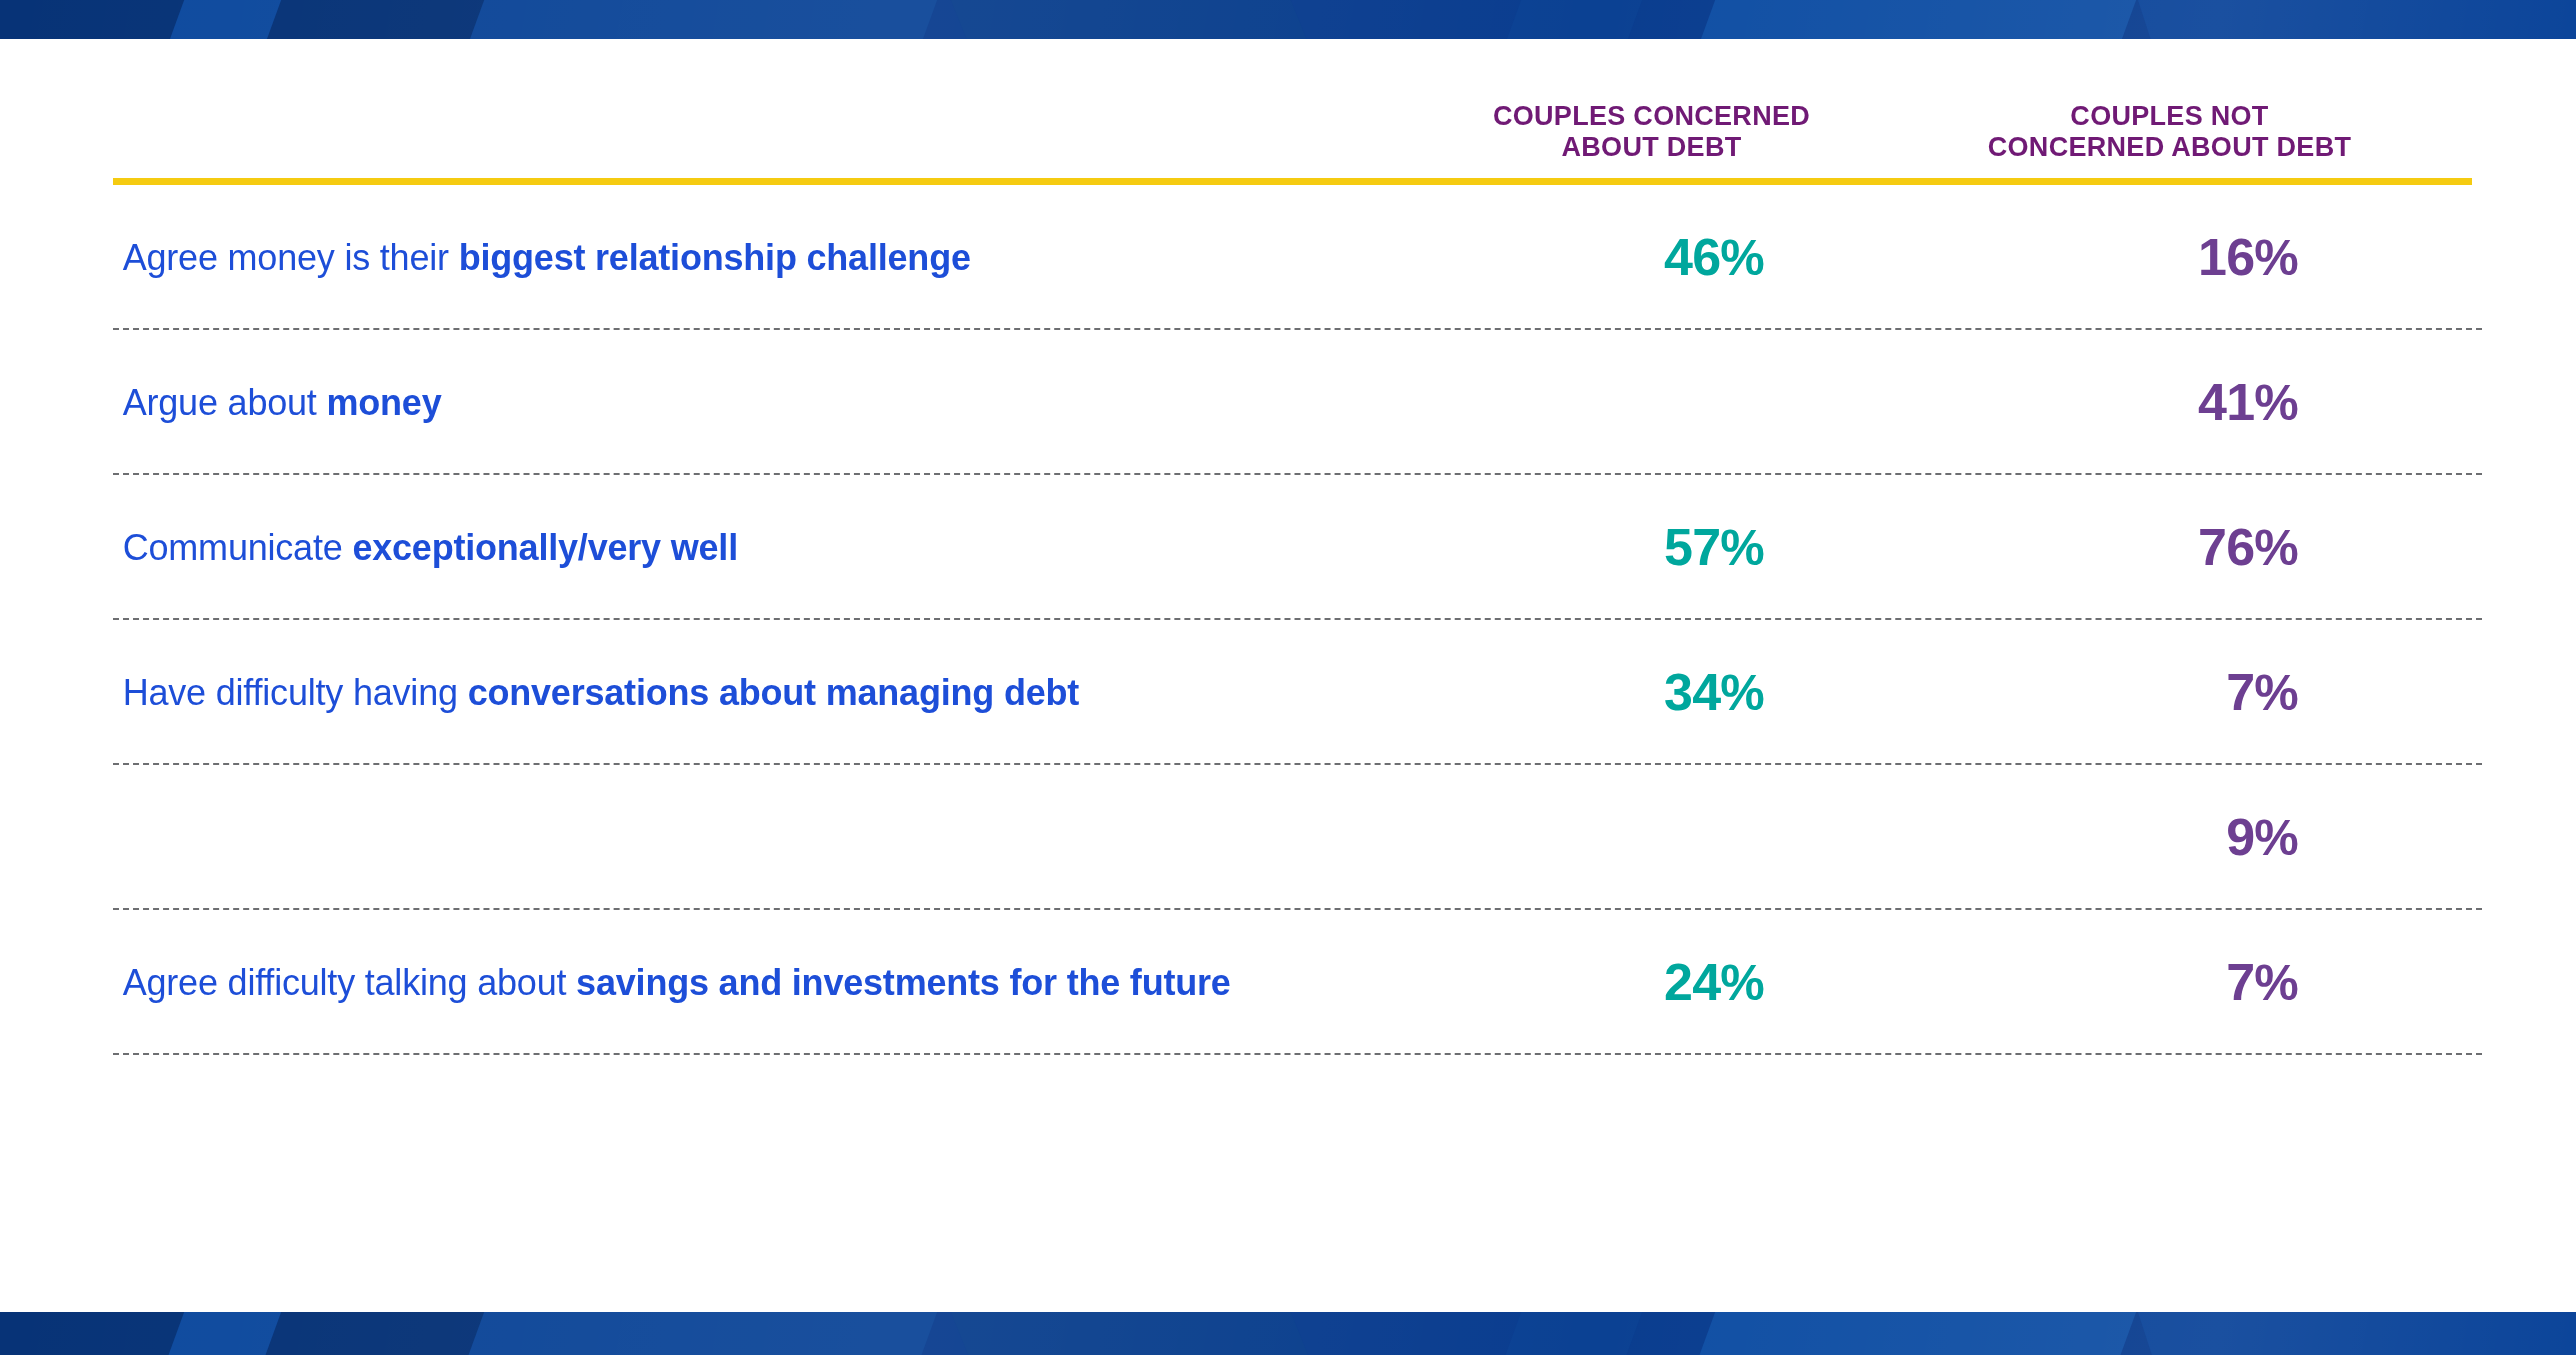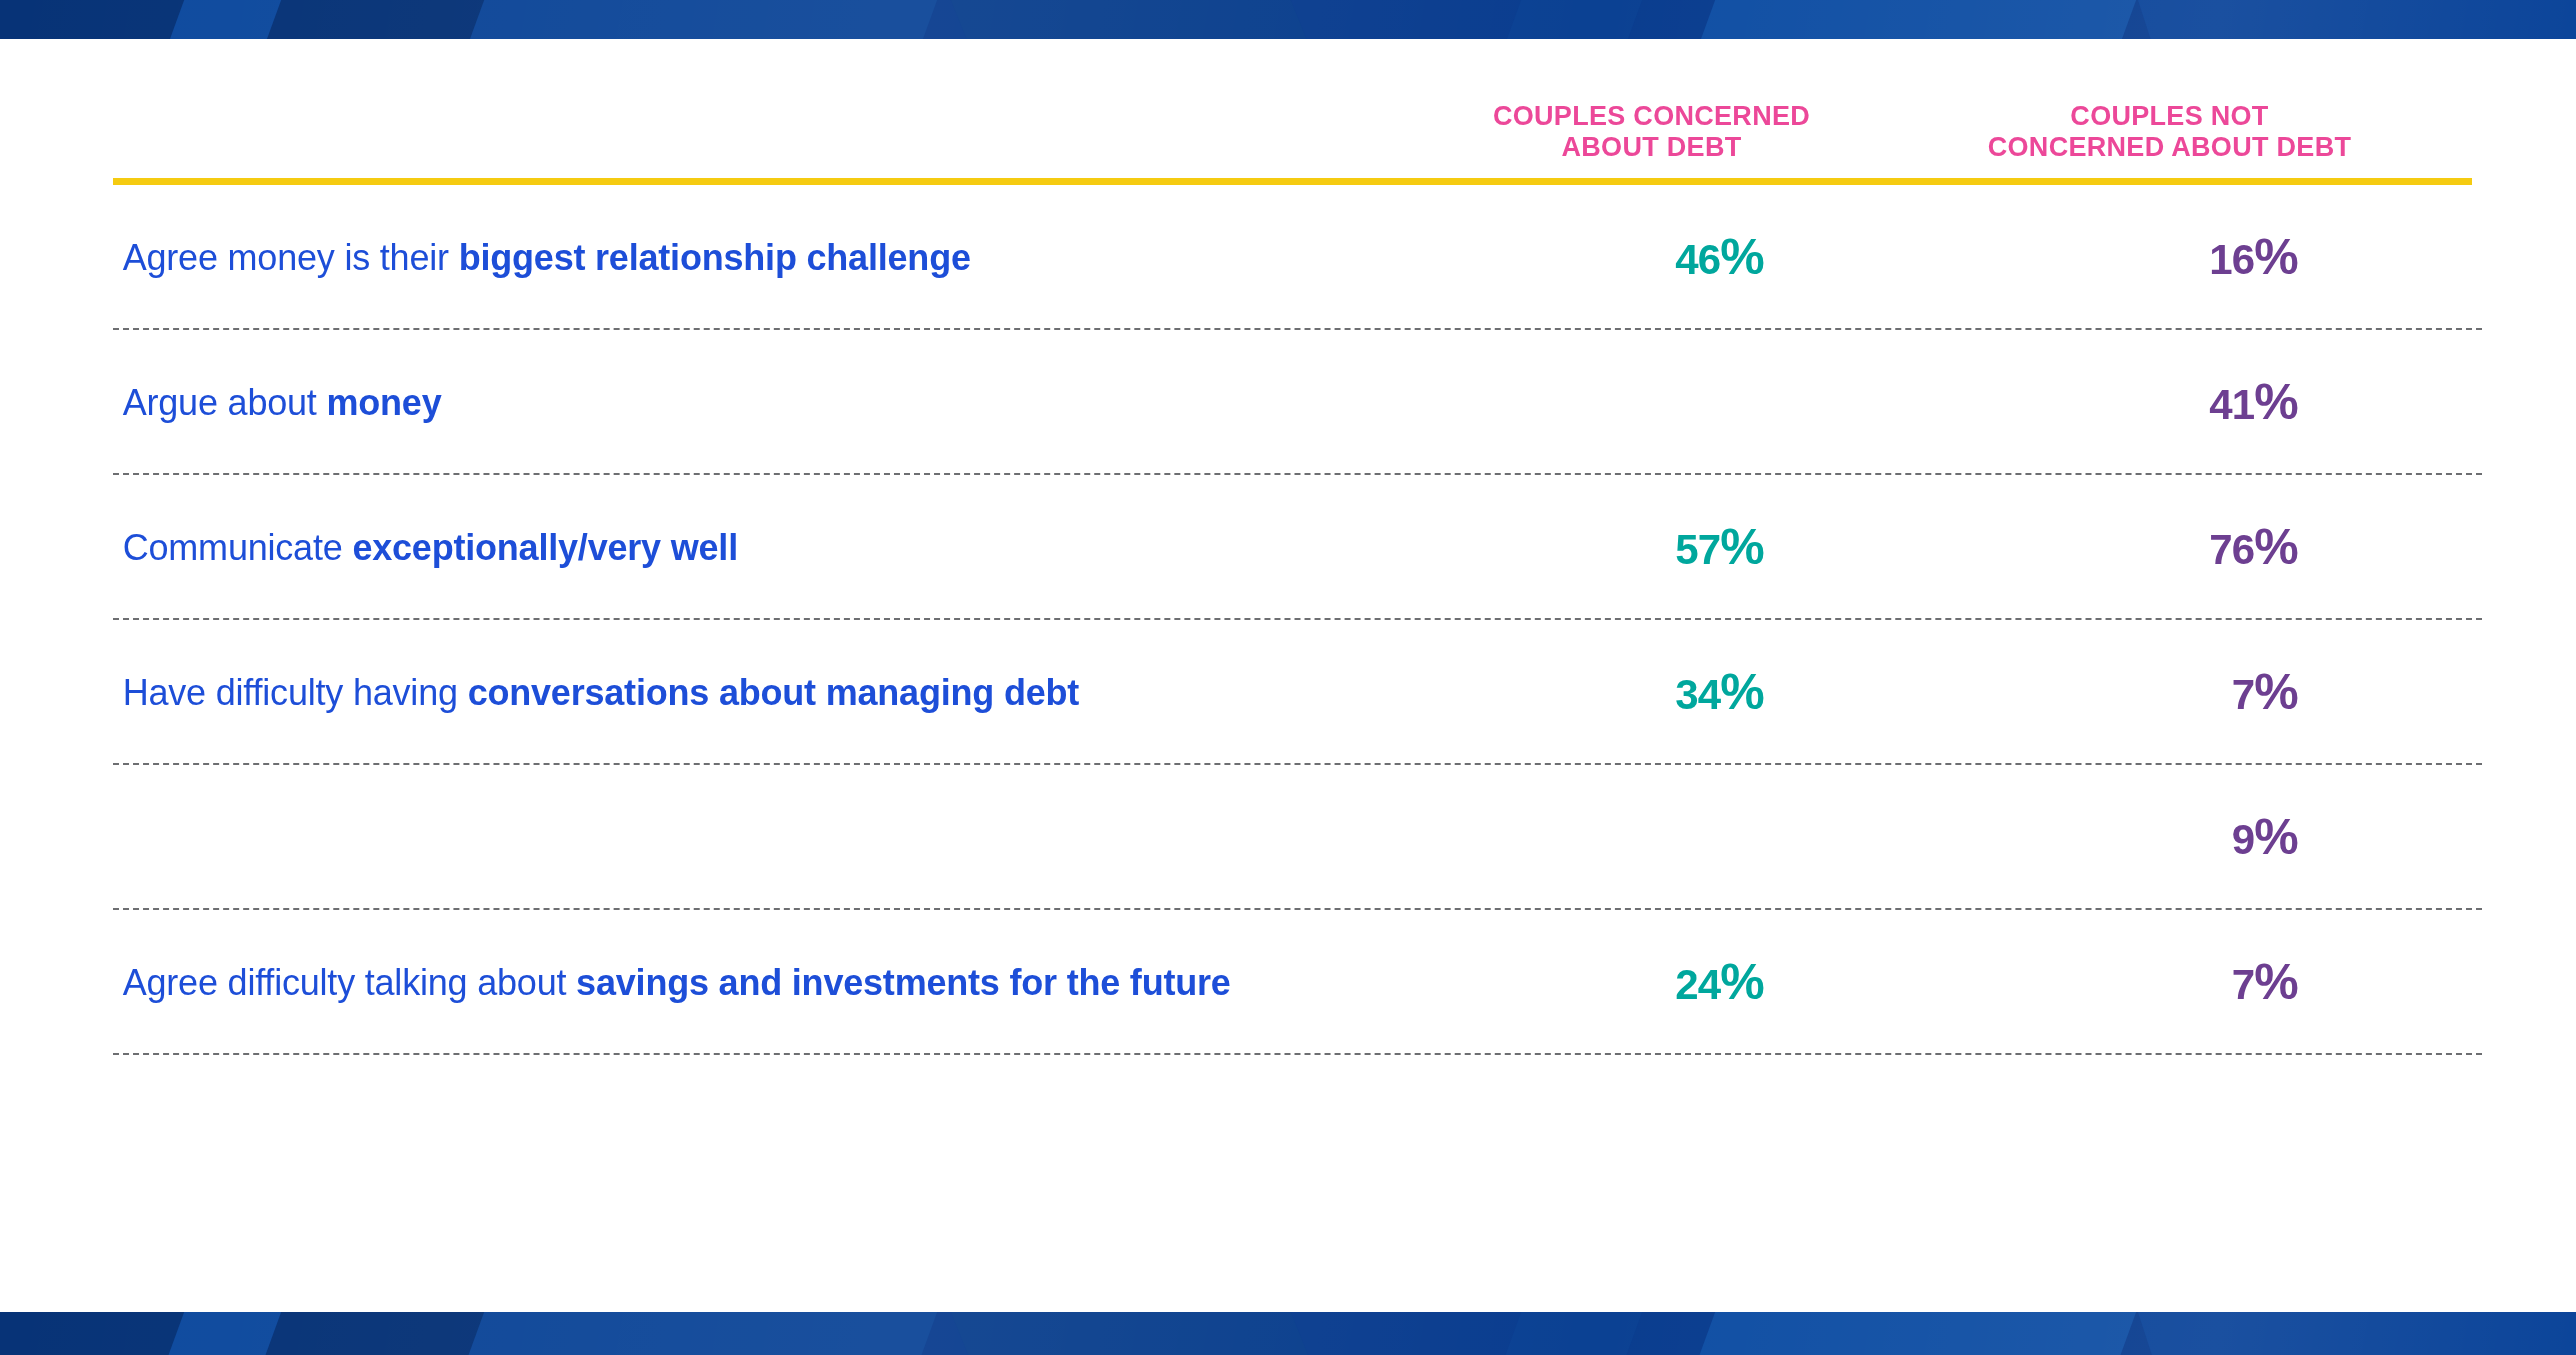--- a/index.html
+++ b/index.html
@@ -64,21 +64,21 @@
     width: 2369px;
   }
 
   .thead {
     position: relative;
     height: 104px;
   }
   .col-head {
     position: absolute;
     top: 20px;
-    color: #ec4899;
+    color: #701a75;
     font-weight: 700;
     font-size: 27px;
     line-height: 1.16;
     letter-spacing: 0.3px;
     text-align: center;
     text-transform: uppercase;
   }
   .col-head.c1 { left: 1312px; width: 453px; }
   .col-head.c2 { left: 1773px; width: 567px; }
 
@@ -123,21 +123,21 @@
   .stat {
     position: absolute;
     top: 50%;
     transform: translateY(-52%);
     font-weight: 700;
     text-align: right;
     white-space: nowrap;
     line-height: 1;
     letter-spacing: -0.8px;
   }
-  .stat .num { font-size: 42px; }
+  .stat .num { font-size: 52px; }
   .stat .pct { font-size: 50px; }
 
   .stat.s1 {
     left: 1134px;
     width: 517px;
     color: #00a79d;
   }
   .stat.s2 {
     left: 1570px;
     width: 615px;

